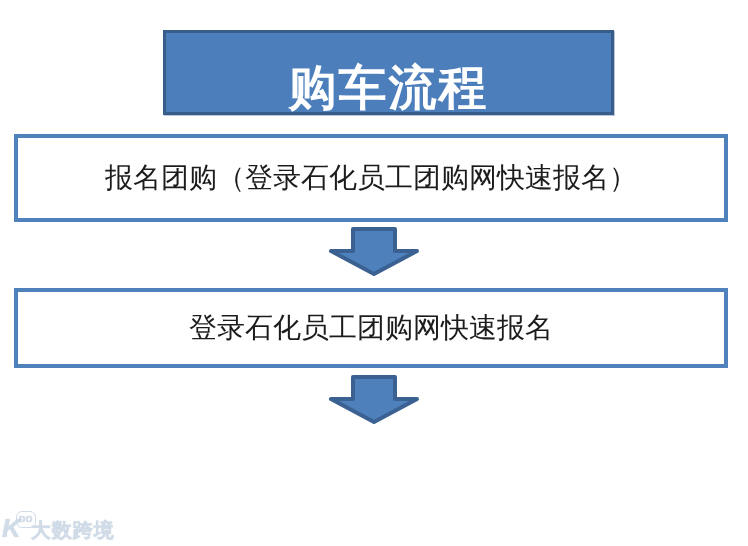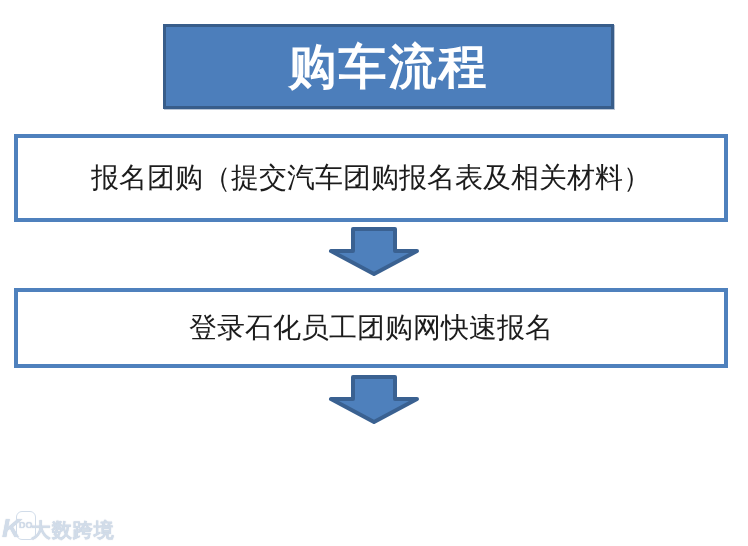--- a/index.html
+++ b/index.html
@@ -16,26 +16,26 @@
   }
   html,body{margin:0;padding:0;background:#fff;}
   .canvas{
     position:relative;
     width:748px;height:546px;
     background:var(--canvas-bg);
     overflow:hidden;
     font-family:"Liberation Sans",sans-serif;
   }
   .title-box{
-    position:absolute;left:163px;top:24px;
+    position:absolute;left:163px;top:30px;
     width:451px;height:85px;
     box-sizing:border-box;
     background:var(--title-fill);
     border:3px solid var(--title-border);
-    display:flex;align-items:center;justify-content:center;
+    display:flex;align-items:flex-end;justify-content:center;
     box-shadow:1px 1px 0 rgba(56,93,138,0.35);
   }
   .title-box span{
     color:var(--title-text);
     font-size:48px;
     font-weight:bold;
     letter-spacing:2px;
     line-height:1;
     font-family:"Liberation Sans",sans-serif;
   }
@@ -84,21 +84,21 @@
     font-weight:bold;
     font-size:26px;
     line-height:1;
     text-shadow:0 0 1px rgba(120,140,170,0.6);
   }
   .wm-logo-sup{
     position:absolute;top:-4px;left:14px;
     font-style:normal;
     font-size:9px;
     font-weight:bold;
-    padding:9px 2px;
+    padding:3px 2px;
     border:1px solid var(--watermark);
     border-radius:6px;
     line-height:1;
     letter-spacing:0;
   }
   .wm-text{
     margin-left:10px;
     font-size:20px;
     font-weight:bold;
     line-height:1.1;
@@ -109,21 +109,21 @@
 </head>
 <body>
 
 <div class="canvas">
 
   <div class="title-box">
     <span>购车流程</span>
   </div>
 
   <div class="step-box step-1">
-    <span>报名团购（提交汽车团购报名表及相关材料）</span>
+    <span>报名团购（登录石化员工团购网快速报名）</span>
   </div>
 
   <svg class="arrow arrow-1" viewBox="0 0 92 49" xmlns="http://www.w3.org/2000/svg">
     <polygon points="25,2 67,2 67,24 89,24 46,47 3,24 25,24"></polygon>
   </svg>
 
   <div class="step-box step-2">
     <span>登录石化员工团购网快速报名</span>
   </div>
 

